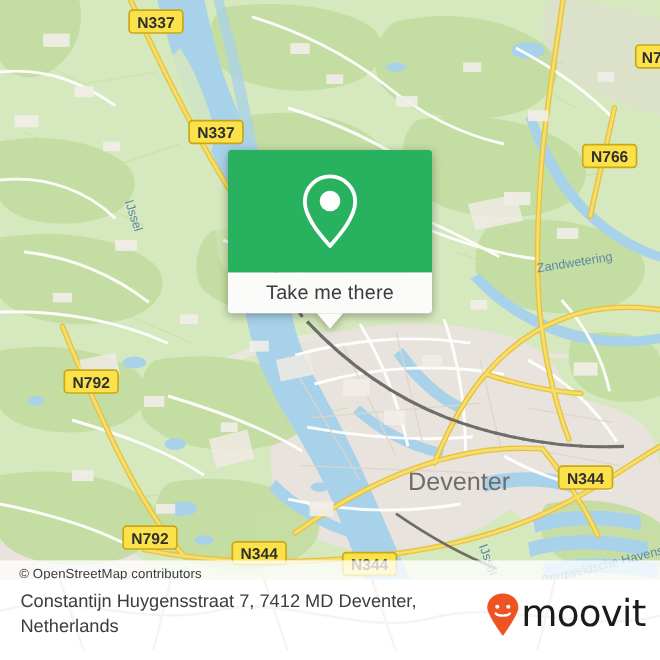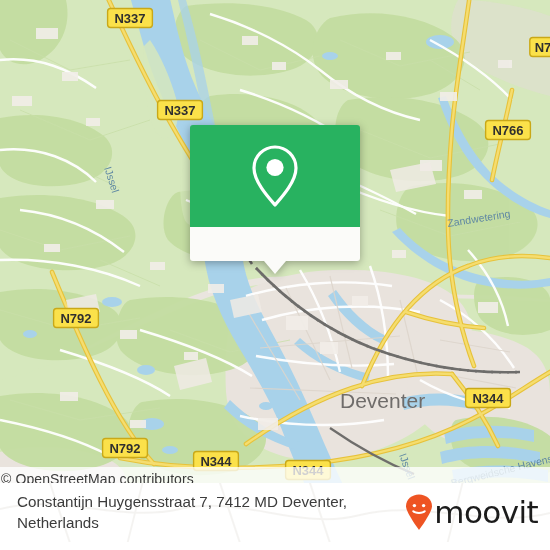--- a/index.html
+++ b/index.html
@@ -14,21 +14,21 @@
   .map{position:absolute;left:0;top:0;width:550px;height:491px;overflow:hidden;background:#e8e0d8;}
   .map svg{position:absolute;left:0;top:0;}
 
   
   .attrib{
     position:absolute;left:0;bottom:0;width:550px;height:24px;
     background:rgba(255,255,255,0.78);
     display:flex;align-items:center;
   }
   .attrib span{
-    font-size:14px;color:#3a3a3a;padding-left:1px;letter-spacing:.1px;
+    font-size:11px;color:#3a3a3a;padding-left:16px;letter-spacing:.1px;
   }
 
   
   .callout{
     position:absolute;left:190px;top:125px;width:170px;
     filter:drop-shadow(0 2px 4px rgba(0,0,0,.32));
   }
   .callout-top{
     height:102px;background:#28b260;border-radius:3px 3px 0 0;
     display:flex;align-items:center;justify-content:center;
@@ -319,20 +319,21 @@
   </div>
 
   <div class="callout">
     <div class="callout-top">
       <svg width="54" height="66" viewBox="0 0 54 66">
         <path d="M27 4 C15.4 4 6 13.4 6 25 C6 38.5 20 54 27 62 C34 54 48 38.5 48 25 C48 13.4 38.6 4 27 4 Z" fill="none" stroke="#ffffff" stroke-width="3.2" stroke-linejoin="round"></path>
         <circle cx="27" cy="24.5" r="8.6" fill="#ffffff"></circle>
       </svg>
     </div>
     <div class="callout-bottom">
+      <span class="label">Take me there</span>
       <div class="tail"></div>
     </div>
   </div>
 
   <div class="footer">
     <svg class="footer-wm" width="550" height="120" viewBox="0 0 550 120">
       <g stroke="#dedad4" stroke-width="2" fill="none">
         <path d="M0,56 C60,40 120,70 180,56 C240,42 300,78 360,62 C420,46 490,76 550,60"></path>
         <path d="M40,0 L80,120"></path>
           <path d="M150,0 L120,120"></path>

